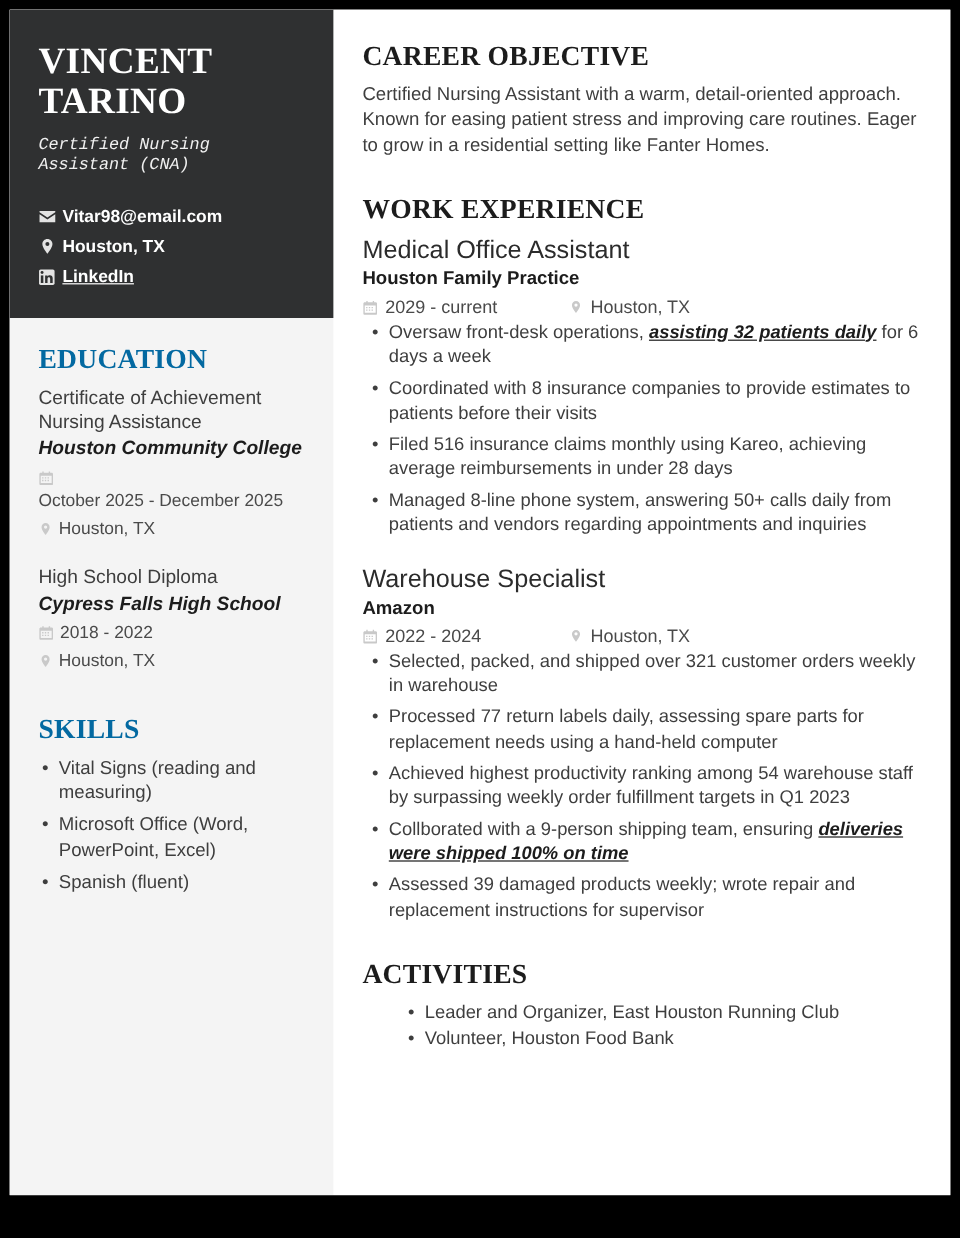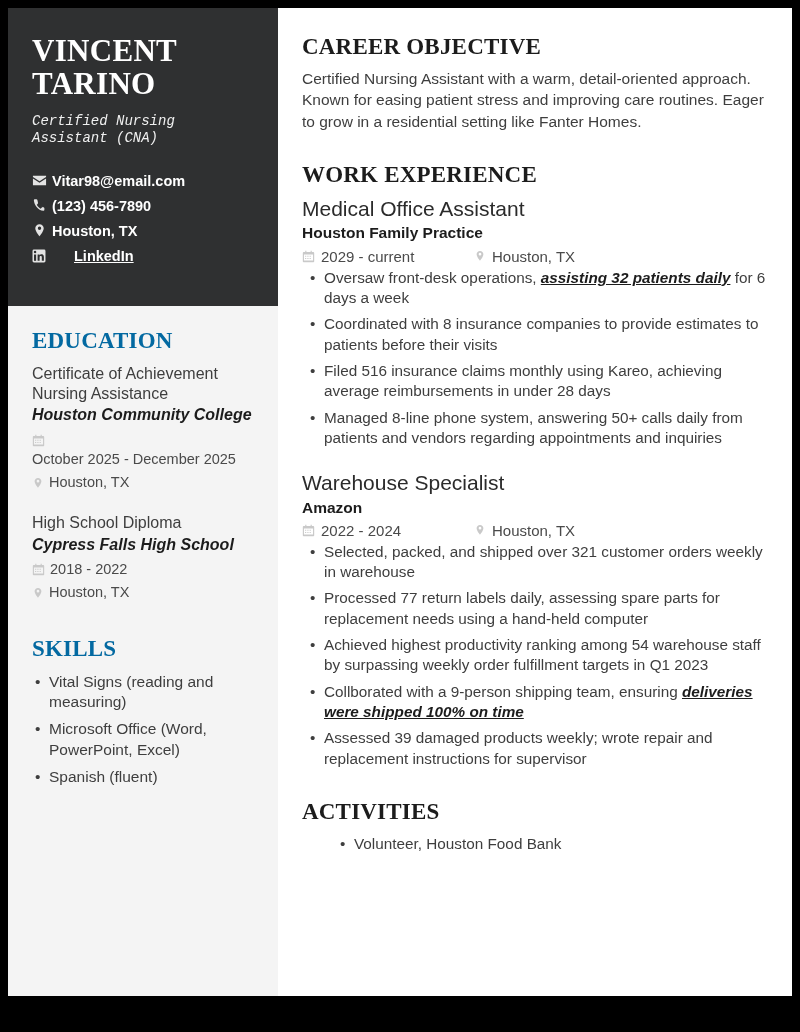--- a/index.html
+++ b/index.html
@@ -66,21 +66,21 @@
     padding: 0;
   }
   .contact-item {
     display: flex;
     align-items: center;
     margin-bottom: 9px;
     font-size: 14.5px;
     font-weight: bold;
     color: #ffffff;
   }
-  .contact-item:last-child { margin-bottom: 16px; gap: 22px; }
+  .contact-item:last-child { margin-bottom: 0; }
   .contact-ico {
     width: 20px;
     flex: 0 0 20px;
     display: flex;
     align-items: center;
     justify-content: flex-start;
     color: #e3e3e3;
   }
   .contact-ico svg { display: block; }
   .contact-text.link {
@@ -280,28 +280,20 @@
       <div class="job-subtitle">Certified Nursing Assistant (CNA)</div>
 
       <ul class="contact-list">
         <li class="contact-item">
           <span class="contact-ico">
             <svg width="15" height="15" viewBox="0 0 16 16" fill="currentColor">
                 <path d="M1 3h14v1.2L8 8.8 1 4.2V3zm0 2.9 7 4.6 7-4.6V13H1V5.9z"></path>
               </svg>
           </span>
           <span class="contact-text">Vitar98@email.com</span>
-        </li>
-        <li class="contact-item">
-          <span class="contact-ico">
-            <svg width="15" height="15" viewBox="0 0 16 16" fill="currentColor">
-                <path d="M11.4 10.1c-.5-.1-.9.1-1.2.4l-.9.9C7.6 10.5 6 8.9 5.1 7.2l.9-.9c.3-.3.5-.8.4-1.2L5.8 2.3c-.1-.5-.6-.9-1.1-.9H3.1c-.6 0-1.2.5-1.1 1.2.3 2.5 1.3 5 2.9 6.9 1.9 2.3 4.5 3.8 7.1 4.2.6.1 1.2-.4 1.2-1.1v-1.6c0-.5-.3-1-.9-1.1l-2-.7z"></path>
-              </svg>
-          </span>
-          <span class="contact-text">(123) 456-7890</span>
         </li>
         <li class="contact-item">
           <span class="contact-ico">
             <svg width="15" height="15" viewBox="0 0 16 16" fill="currentColor">
                 <path d="M8 1.2c-2.5 0-4.5 2-4.5 4.5 0 3.3 4.5 8.6 4.5 8.6s4.5-5.3 4.5-8.6c0-2.5-2-4.5-4.5-4.5zm0 6.2a1.8 1.8 0 1 1 0-3.6 1.8 1.8 0 0 1 0 3.6z"></path>
               </svg>
           </span>
           <span class="contact-text">Houston, TX</span>
         </li>
         <li class="contact-item">
@@ -433,17 +425,18 @@
         <li><span>Selected, packed, and shipped over 321 customer orders weekly in warehouse</span></li>
         <li><span>Processed 77 return labels daily, assessing spare parts for replacement needs using a hand-held computer</span></li>
         <li><span>Achieved highest productivity ranking among 54 warehouse staff by surpassing weekly order fulfillment targets in Q1 2023</span></li>
         <li><span>Collborated with a 9-person shipping team, ensuring </span><b>deliveries were shipped 100% on time</b></li>
         <li><span>Assessed 39 damaged products weekly; wrote repair and replacement instructions for supervisor</span></li>
       </ul>
     </div>
 
     <h2 class="main-heading spaced">ACTIVITIES</h2>
     <ul class="activities-list">
+      <li>Leader and Organizer, East Houston Running Club</li>
       <li>Volunteer, Houston Food Bank</li>
     </ul>
 
   </main>
 </div>
 
 </body></html>

